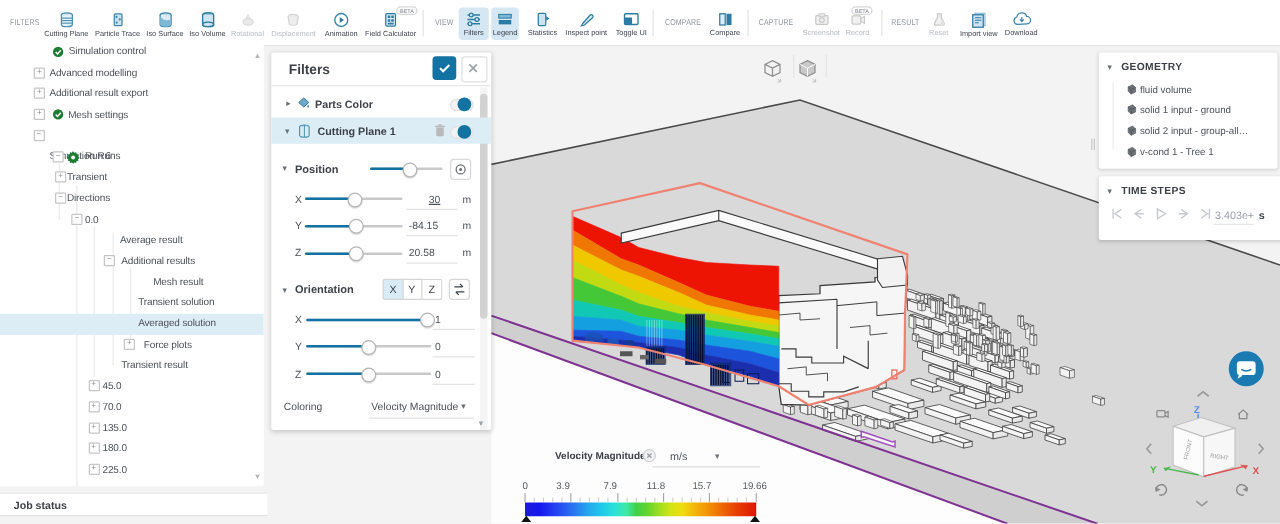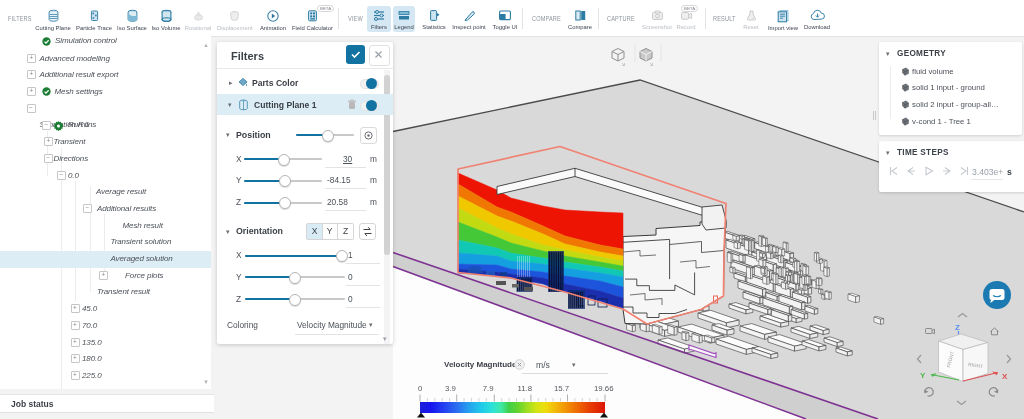--- a/index.html
+++ b/index.html
@@ -11,21 +11,21 @@
   .tlabel{position:absolute;top:15px;font-size:6.8px;letter-spacing:.2px;color:#8d929b;transform:scaleX(.82);transform-origin:left;}
   .titem{position:absolute;top:9px;text-align:center;color:#3f4551;}
   .titem .cap{font-size:5.9px;color:#3f4551;margin-top:1.5px;white-space:nowrap;}
   .titem.dis .cap{color:#b9bdc3;}
   .tdiv{position:absolute;top:8px;height:21px;width:1px;background:#e3e3e3;}
   .activebtn{position:absolute;top:6px;height:26px;background:#d4e7f2;border-radius:3px;}
   .beta{position:absolute;font-size:4.4px;color:#7d828c;border:1px solid #d7d7d7;border-radius:4px;
         padding:0 2px;background:#fff;line-height:5px;height:5px;}
   
   #tree{left:0;top:36px;width:211px;height:353px;background:#fff;overflow:hidden;}
-  .trow{position:absolute;font-size:8px;letter-spacing:-.1px;color:#4c5158;white-space:nowrap;font-style:italic;}
+  .trow{position:absolute;font-size:8px;letter-spacing:-.1px;color:#4c5158;white-space:nowrap;}
   .exp{position:absolute;width:7px;height:7px;border:1px solid #c6c6c6;border-radius:1px;background:#fff;
        font-size:6.5px;line-height:6.5px;text-align:center;color:#8a8a8a;}
   .hl{position:absolute;left:0;width:211px;height:17px;background:#ddedf6;}
   #jobbar{left:0;top:394px;width:214px;height:17px;background:#fff;border-top:1px solid #e6e6e6;border-bottom:1px solid #e0e0e0;}
   #jobbar span{position:absolute;left:11px;top:3.5px;font-size:8.5px;font-weight:bold;color:#3c4148;}
   
   #fpanel{left:217px;top:42px;width:176px;height:302px;background:#fff;
           box-shadow:0 1px 4px rgba(0,0,0,.18);border-radius:2px;}
   .toggle{position:absolute;width:17px;height:8px;background:#f2f2f2;border:1px solid #e2e2e2;border-radius:5px;}
   .tknob{position:absolute;width:11px;height:11px;border-radius:50%;background:#1272a2;}
@@ -774,21 +774,21 @@
   <div class="trow" style="left:96px;top:151px;">Average result</div>
 
   <div class="exp" style="left:83px;top:167.5px;">−</div>
   <div class="trow" style="left:97px;top:167.5px;">Additional results</div>
 
   <div class="trow" style="left:110.5px;top:184.5px;margin-left:12px;">Mesh result</div>
   <div class="trow" style="left:110.5px;top:201px;">Transient solution</div>
   <div class="trow" style="left:110.5px;top:218px;">Averaged solution</div>
 
   <div class="exp" style="left:99px;top:234.5px;">+</div>
-  <div class="trow" style="left:125px;top:234.5px;">Force plots</div>
+  <div class="trow" style="left:115px;top:234.5px;">Force plots</div>
 
   <div class="trow" style="left:97px;top:251px;">Transient result</div>
 
   <div class="exp" style="left:70.5px;top:268px;">+</div>
   <div class="trow" style="left:82px;top:268px;">45.0</div>
   <div class="exp" style="left:70.5px;top:284.5px;">+</div>
   <div class="trow" style="left:82px;top:284.5px;">70.0</div>
   <div class="exp" style="left:70.5px;top:301.5px;">+</div>
   <div class="trow" style="left:82px;top:301.5px;">135.0</div>
   <div class="exp" style="left:70.5px;top:318px;">+</div>

